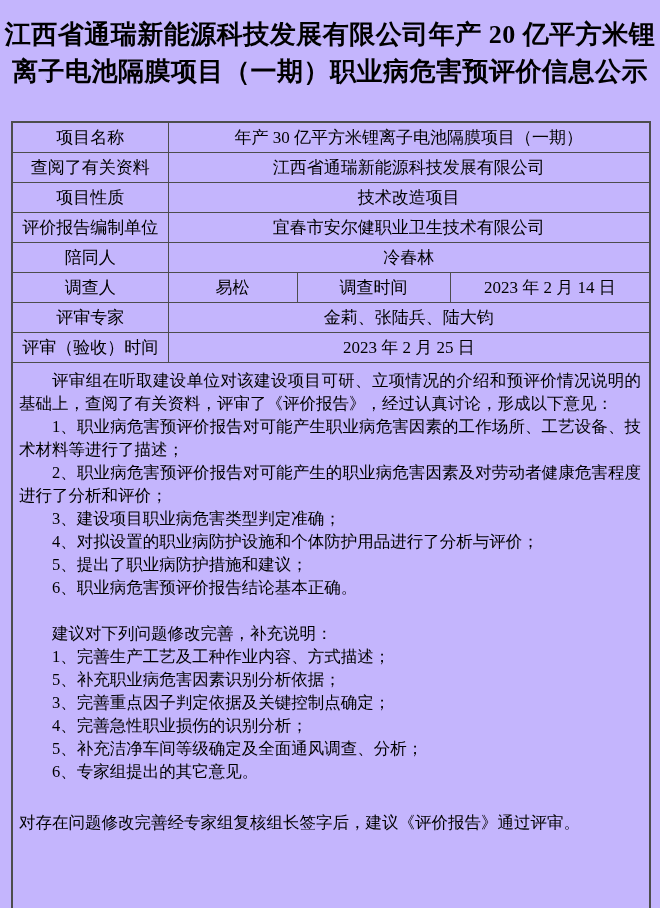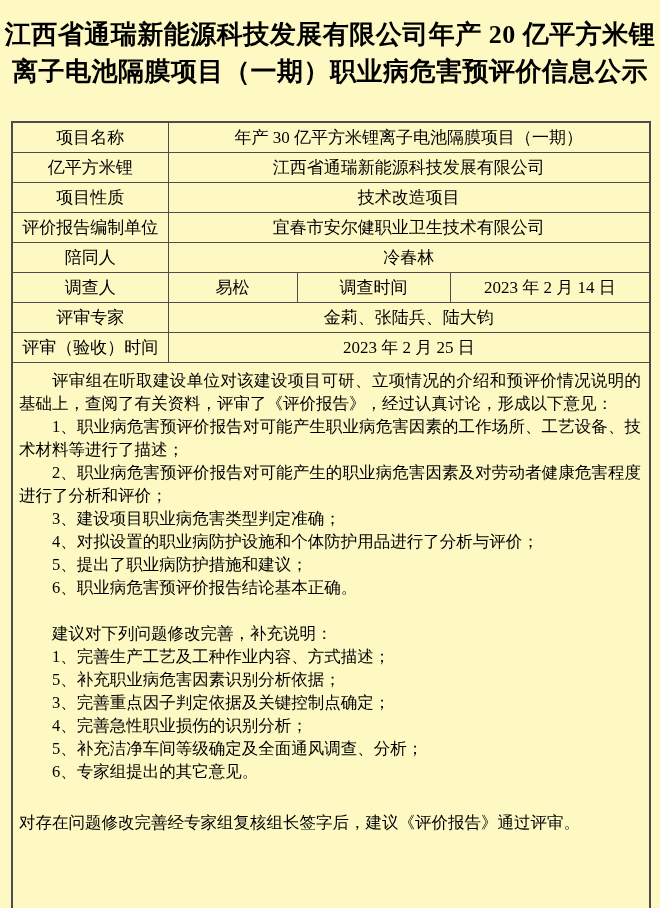--- a/index.html
+++ b/index.html
@@ -8,21 +8,21 @@
     width: 660px;
     height: 908px;
     font-family: "Liberation Serif", "DejaVu Serif", serif;
     color: #000000;
     overflow: hidden;
   }
   .page {
     width: 660px;
     height: 908px;
     padding-top: 16px;
-    background: #fef9c3;
+    background: #c4b5fd;
   }
   .doc-title {
     text-align: center;
     font-weight: bold;
     font-size: 26px;
     line-height: 37px;
     color: #000000;
     letter-spacing: 0.5px;
     white-space: nowrap;
   }
@@ -78,21 +78,21 @@
         <col class="c2">
         <col class="c3">
         <col class="c4">
     </colgroup>
     <tbody>
       <tr>
         <td>项目名称</td>
         <td colspan="3">年产 30 亿平方米锂离子电池隔膜项目（一期）</td>
       </tr>
       <tr>
-        <td>亿平方米锂</td>
+        <td>查阅了有关资料</td>
         <td colspan="3">江西省通瑞新能源科技发展有限公司</td>
       </tr>
       <tr>
         <td>项目性质</td>
         <td colspan="3">技术改造项目</td>
       </tr>
       <tr>
         <td>评价报告编制单位</td>
         <td colspan="3">宜春市安尔健职业卫生技术有限公司</td>
       </tr>

